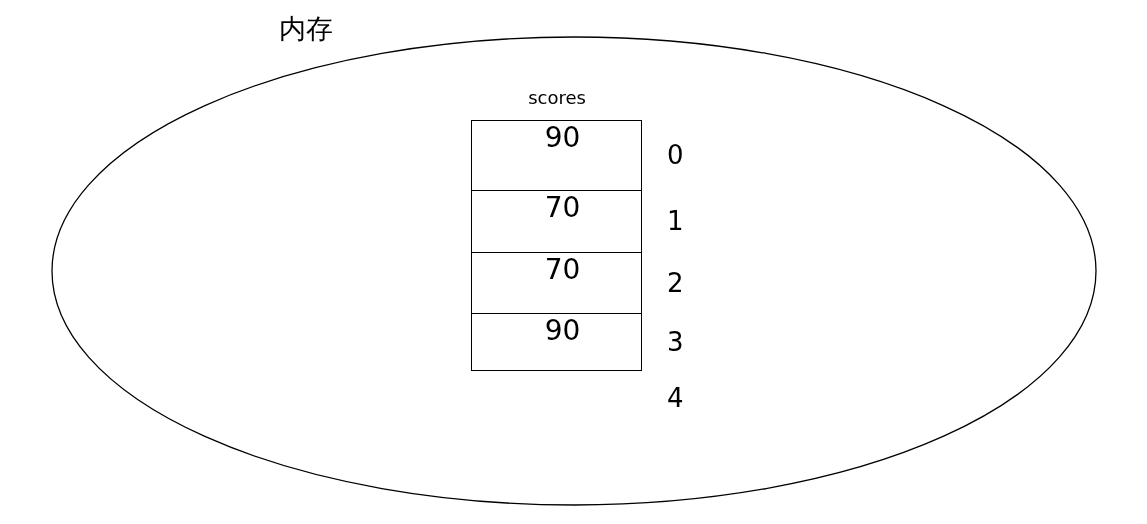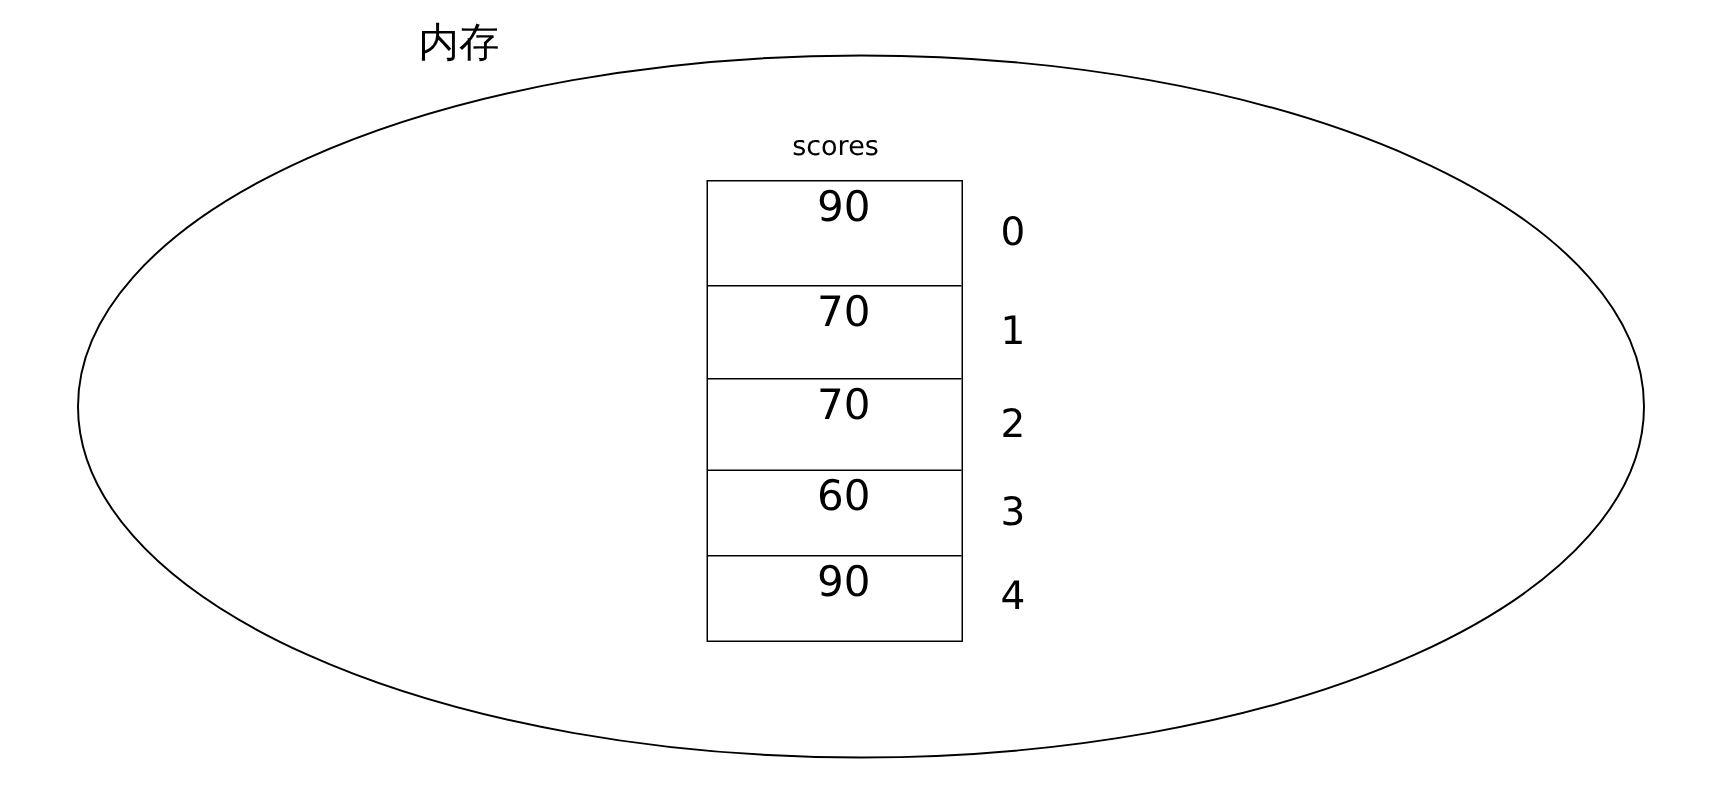--- a/index.html
+++ b/index.html
@@ -102,23 +102,20 @@
   <div class="array-table" id="array-table">
       <div class="array-cell" style="height: 70px;">
         <span class="cell-value">90</span>
       </div>
       <div class="array-cell" style="height: 62px;">
         <span class="cell-value">70</span>
       </div>
       <div class="array-cell" style="height: 61px;">
         <span class="cell-value">70</span>
       </div>
-      <div class="array-cell" style="height: 57px;">
-        <span class="cell-value">60</span>
-      </div>
       <div class="array-cell" style="height: 56px;">
         <span class="cell-value">90</span>
       </div>
     </div>
 
   <div class="index-column" id="index-column">
       <div class="index-cell" style="height: 70px;">0</div>
       <div class="index-cell" style="height: 62px;">1</div>
       <div class="index-cell" style="height: 61px;">2</div>
       <div class="index-cell" style="height: 57px;">3</div>

